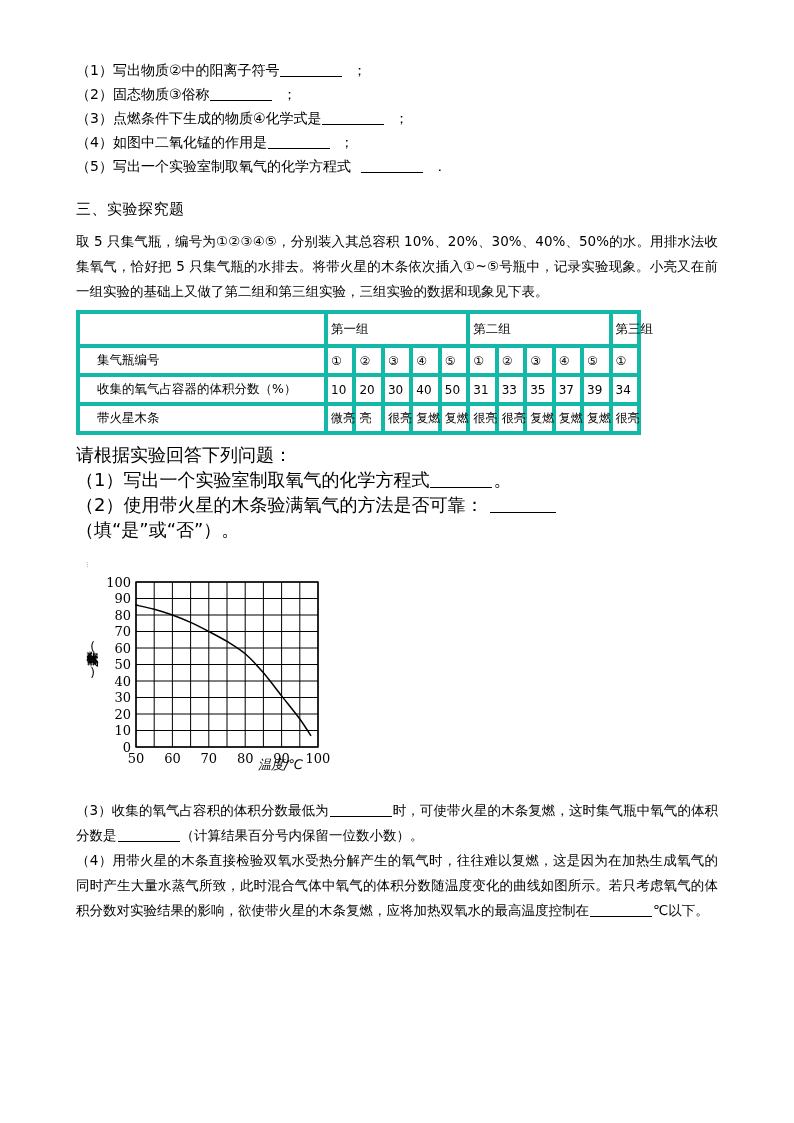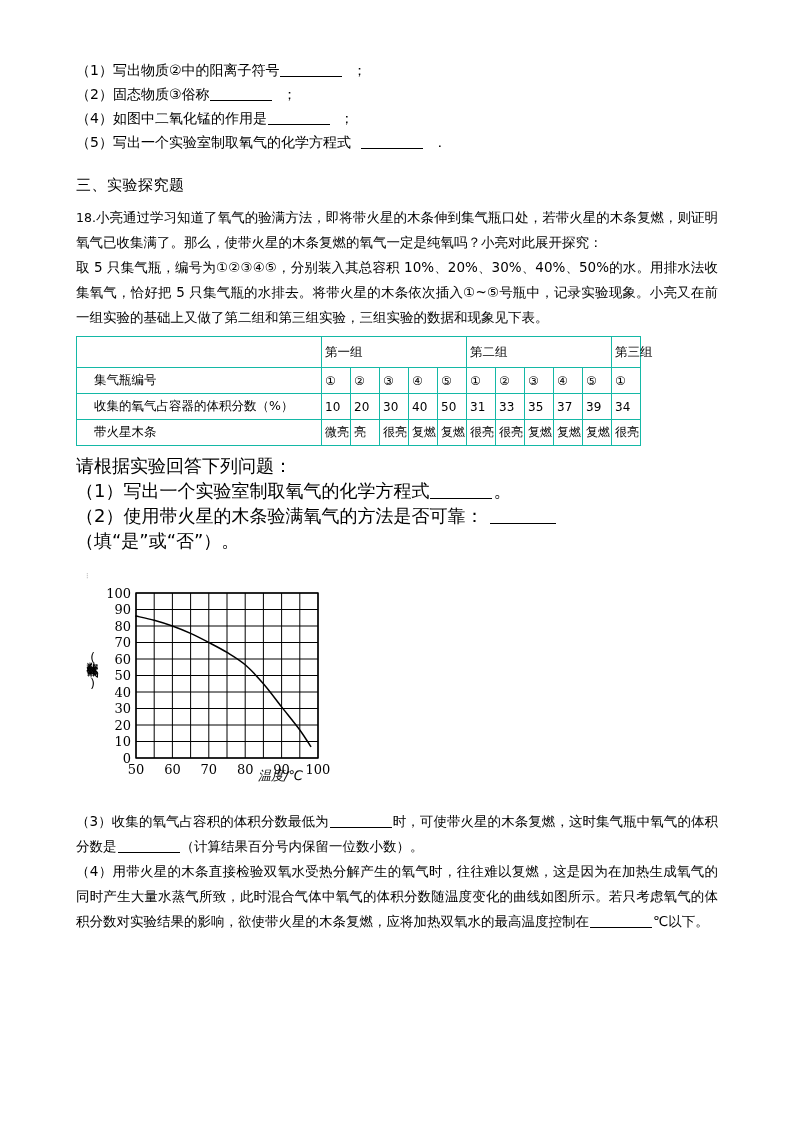--- a/index.html
+++ b/index.html
@@ -65,21 +65,21 @@
 
   
   table.exp-table {
     border-collapse: collapse;
     width: 565px;
     margin-top: 6px;
     margin-bottom: 7px;
     table-layout: fixed;
   }
   table.exp-table td, table.exp-table th {
-    border: 1px solid #14b8a6;
+    border: 4px solid #14b8a6;
     font-size: 12px;
     font-weight: normal;
     padding: 2px 3px;
     height: 21px;
     vertical-align: middle;
     text-align: left;
     white-space: nowrap;
     overflow: visible;
   }
   table.exp-table td.rowlabel {
@@ -162,30 +162,32 @@
   <div class="content">
 
     <div>
       <div class="q-line">
         <span>（1）</span><span>写出物质②中的阳离子符号</span><span class="blank"></span>&nbsp;&nbsp;<span>；</span>
       </div>
       <div class="q-line">
         <span>（2）</span><span>固态物质③俗称</span><span class="blank"></span>&nbsp;&nbsp;<span>；</span>
       </div>
       <div class="q-line">
+        <span>（3）</span><span>点燃条件下生成的物质④化学式是</span><span class="blank"></span>&nbsp;&nbsp;<span>；</span>
+      </div>
+      <div class="q-line">
         <span>（4）</span><span>如图中二氧化锰的作用是</span><span class="blank"></span>&nbsp;&nbsp;<span>；</span>
       </div>
       <div class="q-line">
         <span>（5）</span><span>写出一个实验室制取氧气的化学方程式</span>&nbsp;&nbsp;<span class="blank"></span>&nbsp;&nbsp;<span>．</span>
       </div>
     </div>
 
     <div class="section-head">三、实验探究题</div>
 
-    <div class="para"><span class="num-prefix">18.</span><span>小亮通过学习知道了氧气的验满方法，即将带火星的木条伸到集气瓶口处，若带火星的木条复燃，则证明氧气已收集满了。那么，使带火星的木条复燃的氧气一定是纯氧吗？小亮对此展开探究：</span></div>
     <div class="para">取 5 只集气瓶，编号为①②③④⑤，分别装入其总容积 10%、20%、30%、40%、50%的水。用排水法收集氧气，恰好把 5 只集气瓶的水排去。将带火星的木条依次插入①~⑤号瓶中，记录实验现象。小亮又在前一组实验的基础上又做了第二组和第三组实验，三组实验的数据和现象见下表。</div>
 
     <table class="exp-table">
       <tbody>
           <tr class="head-row">
         <td class="rowlabel"></td>
         <td class="grouphead" colspan="5">第一组</td>
         <td class="grouphead" colspan="5">第二组</td>
         <td class="grouphead" colspan="1">第三组</td>
       </tr>

